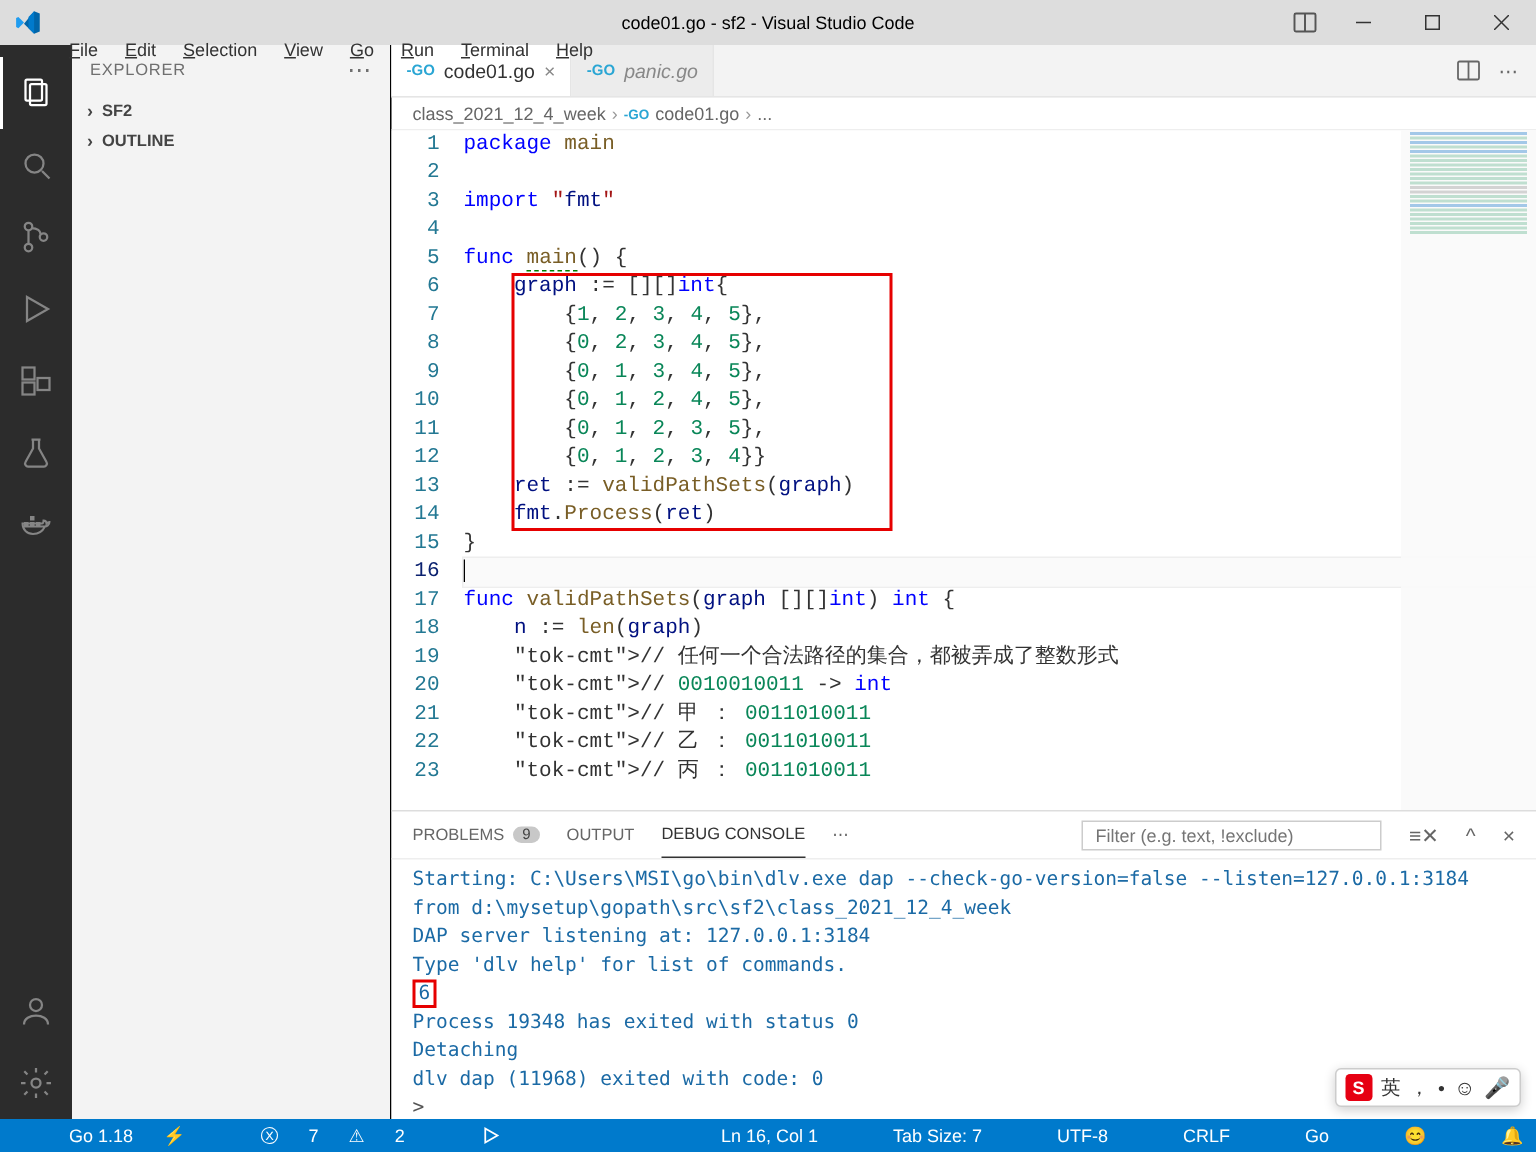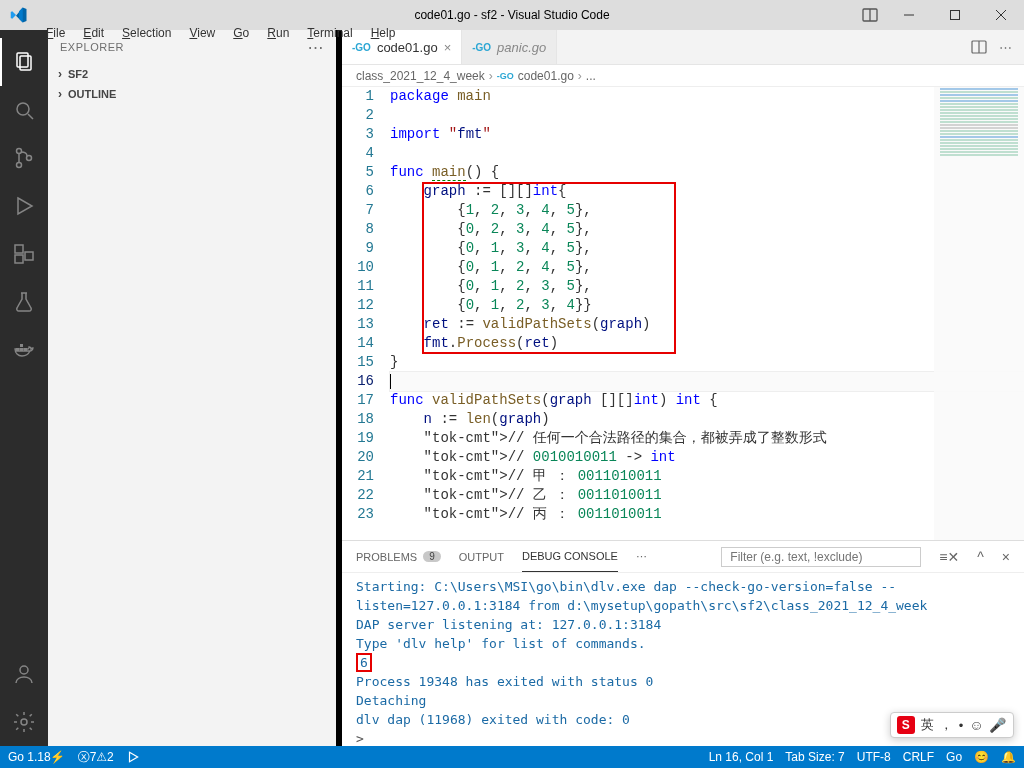--- a/index.html
+++ b/index.html
@@ -17,21 +17,21 @@
   .win-btn { width: 46px; height: 30px; display: flex; align-items: center; justify-content: center; color: #555; }
 
   
   .main { flex: 1; display: flex; min-height: 0; }
   .activity-bar { width: 48px; background: #2c2c2c; display: flex; flex-direction: column; align-items: center; padding-top: 8px; }
   .activity-bar .act-item { width: 48px; height: 48px; display: flex; align-items: center; justify-content: center; color: #858585; position: relative; }
   .activity-bar .act-item.active { color: #fff; }
   .activity-bar .act-item.active::before { content: ""; position: absolute; left: 0; top: 0; bottom: 0; width: 2px; background: #fff; }
   .activity-bar .spacer { flex: 1; }
 
-  .sidebar { width: 294px; background: #f3f3f3; display: flex; flex-direction: column; border-right: 6px solid #000000; }
+  .sidebar { width: 213px; background: #f3f3f3; display: flex; flex-direction: column; border-right: 1px solid #000000; }
   .sidebar-header { height: 34px; display: flex; align-items: center; justify-content: space-between; padding: 0 12px; font-size: 11px; color: #6f6f6f; letter-spacing: 0.5px; }
   .sidebar-header .dots { color: #6f6f6f; font-size: 16px; cursor: pointer; }
   .sidebar-section { display: flex; align-items: center; padding: 3px 4px; font-size: 11px; font-weight: 700; color: #444; cursor: pointer; }
   .sidebar-section .chev { width: 16px; text-align: center; font-size: 12px; }
 
   .editor-area { flex: 1; display: flex; flex-direction: column; min-width: 0; }
   .tabs-row { height: 35px; background: #f3f3f3; display: flex; align-items: stretch; border-bottom: 1px solid #e5e5e5; }
   .tab { display: flex; align-items: center; padding: 0 10px; gap: 6px; font-size: 13px; color: #888; background: #ececec; border-right: 1px solid #e5e5e5; cursor: pointer; }
   .tab.active { background: #fff; color: #333; }
   .tab .go-icon { color: #2aa6d4; font-weight: 700; font-size: 10px; }
@@ -74,21 +74,21 @@
   .panel-tabs input.filter { border: 1px solid #ccc; font-size: 12px; padding: 2px 8px; width: 200px; color: #555; }
   .panel-tabs .picon { color: #666; cursor: pointer; font-size: 14px; }
   .panel-body { flex: 1; padding: 4px 14px; font-family: Consolas, monospace; font-size: 13px; line-height: 19px; color: #1b6aa5; overflow: hidden; position: relative; }
   .panel-body .blue { color: #1b6aa5; }
   .panel-body .out-num { color: #1b6aa5; }
   .panel-body .red-box2 { border: 2px solid #e60000; display: inline-block; padding: 0 2px; line-height: 15px; }
   .panel-body .prompt { color: #555; }
 
   
   .statusbar { height: 22px; background: #007acc; color: #fff; display: flex; align-items: center; font-size: 12px; padding: 0 8px; gap: 12px; }
-  .statusbar .sb-item { display: flex; align-items: center; gap: 0; cursor: pointer; }
+  .statusbar .sb-item { display: flex; align-items: center; gap: 20px; cursor: pointer; margin-left: 38px; }
   .statusbar .spacer { flex: 1; }
 
   
   .ime { position: absolute; right: 10px; bottom: 30px; background: #fff; border: 1px solid #ccc; box-shadow: 0 2px 8px rgba(0,0,0,.2); padding: 3px 6px; display: flex; align-items: center; gap: 6px; font-size: 13px; border-radius: 4px; }
   .ime .sogou { background: #e60012; color: #fff; font-weight: 700; border-radius: 3px; width: 18px; height: 18px; display: flex; align-items: center; justify-content: center; font-size: 12px; }
   .ime .emo { font-size: 14px; }
 
   svg { display: block; }
 </style>
 </head>

